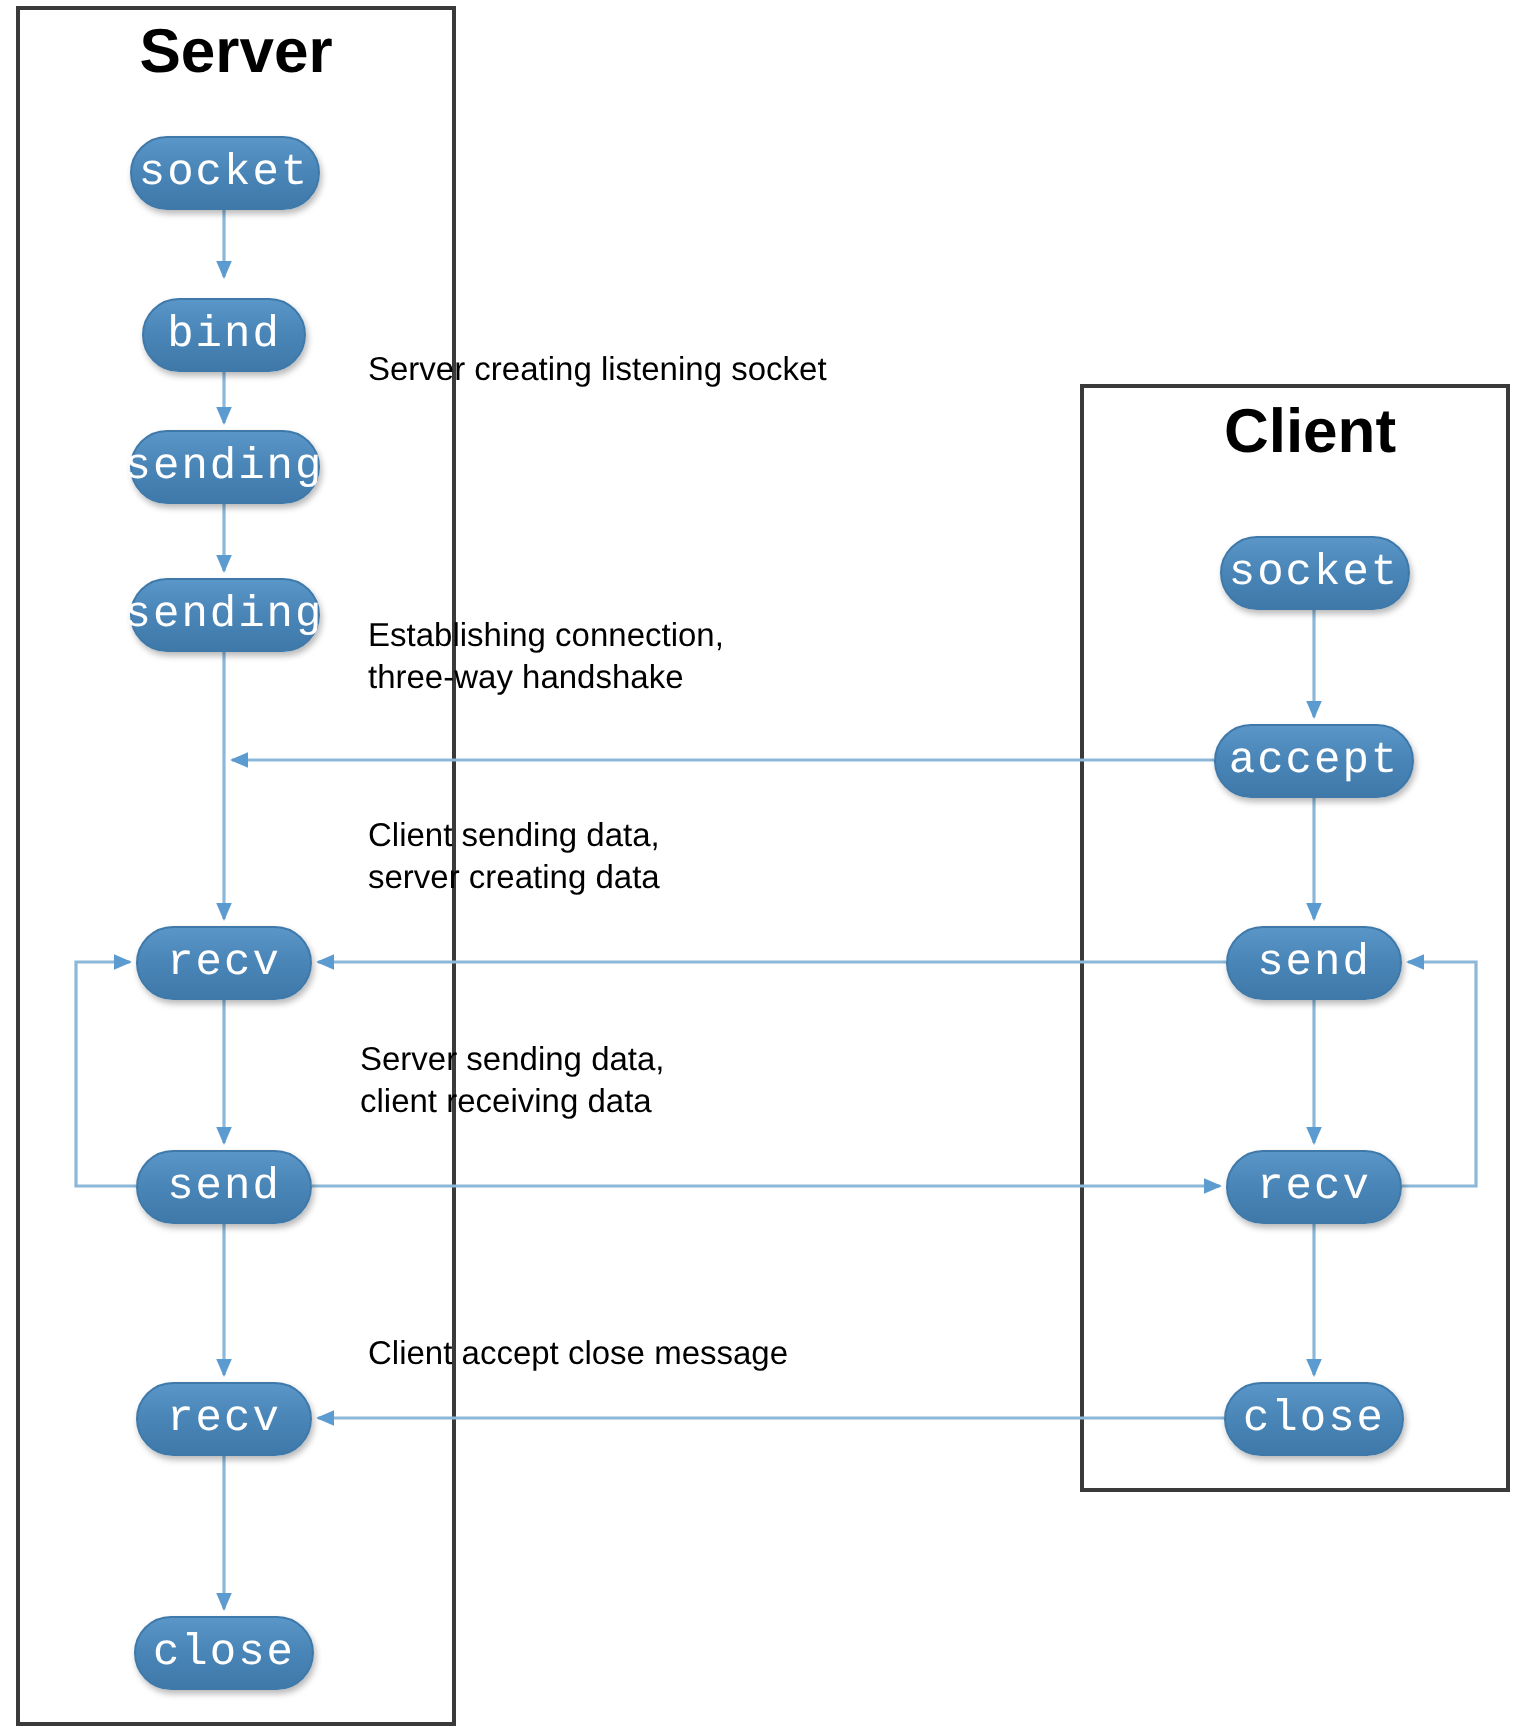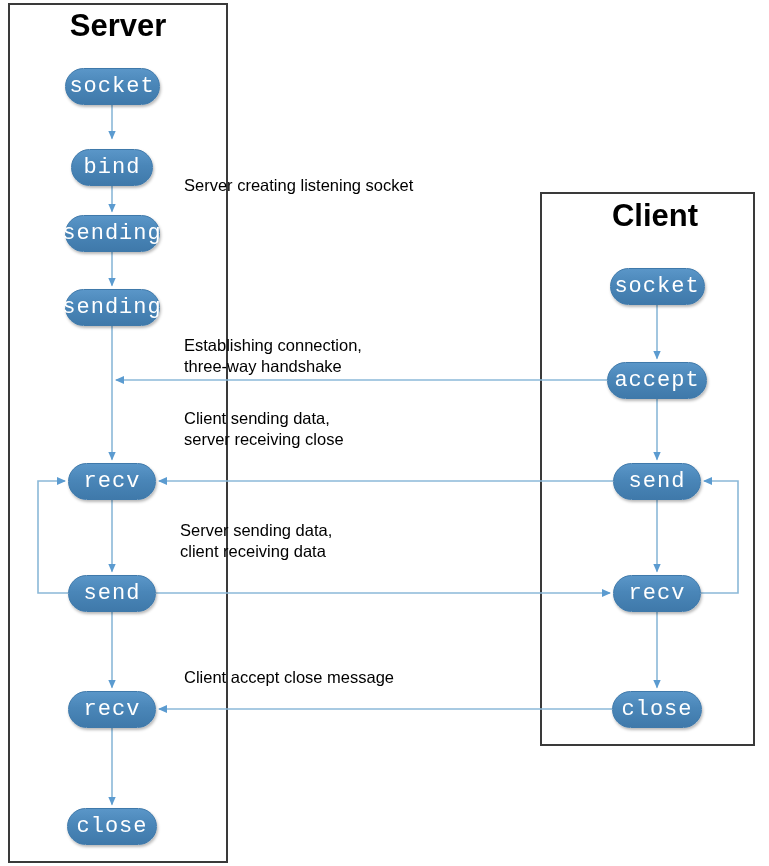--- a/index.html
+++ b/index.html
@@ -85,21 +85,21 @@
       <div class="node" style="left: 68px; top: 690.5px; width: 88px; height: 37px; border-radius: 18.5px;">recv</div>
       <div class="node" style="left: 67px; top: 807.5px; width: 90px; height: 37px; border-radius: 18.5px;">close</div>
       <div class="node" style="left: 609.5px; top: 267.5px; width: 95px; height: 37px; border-radius: 18.5px;">socket</div>
       <div class="node" style="left: 607px; top: 361.5px; width: 100px; height: 37px; border-radius: 18.5px;">accept</div>
       <div class="node" style="left: 613px; top: 462.5px; width: 88px; height: 37px; border-radius: 18.5px;">send</div>
       <div class="node" style="left: 613px; top: 574.5px; width: 88px; height: 37px; border-radius: 18.5px;">recv</div>
       <div class="node" style="left: 612px; top: 690.5px; width: 90px; height: 37px; border-radius: 18.5px;">close</div>
     </div>
   <div id="labels-layer">
       <div class="edge-label" style="left: 184px; width: 400px; top: 175px;">Server creating listening socket</div>
-      <div class="edge-label" style="left: 184px; width: 400px; top: 308px; margin-top: 27px;">Establishing connection,
+      <div class="edge-label" style="left: 184px; width: 400px; top: 308px;">Establishing connection,
 three-way handshake</div>
       <div class="edge-label" style="left: 184px; width: 400px; top: 408px;">Client sending data,
-server receiving close</div>
+server creating data</div>
       <div class="edge-label" style="left: 180px; width: 400px; top: 520px;">Server sending data,
 client receiving data</div>
       <div class="edge-label" style="left: 184px; width: 400px; top: 667px;">Client accept close message</div>
     </div>
 </div>
 
 </body></html>

